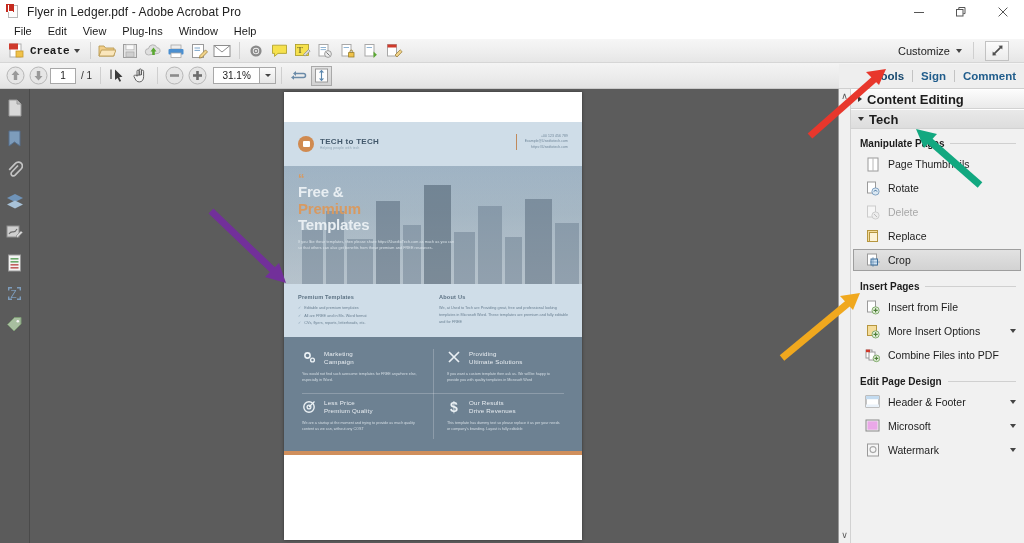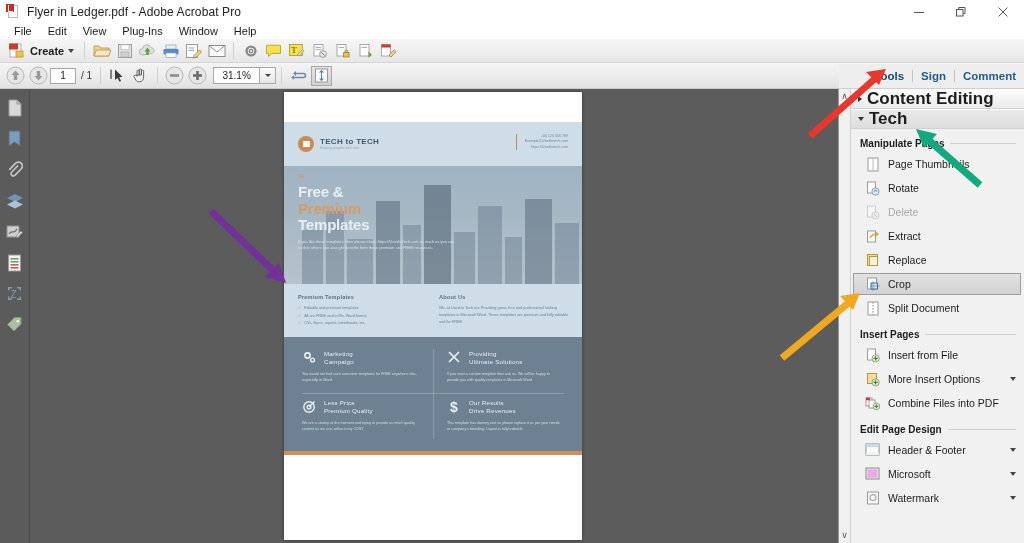--- a/index.html
+++ b/index.html
@@ -63,21 +63,21 @@
     position:absolute; top:63px; left:0; width:1024px; height:26px;
     background:linear-gradient(to bottom,#f4f4f4 0%,#ebebeb 60%,#e2e2e2 100%);
     border-bottom:1px solid #c9c9c9;
     display:flex; align-items:center;
   }
   .tb-sep { width:1px; height:17px; background:#cfcfcf; margin:0 5px; flex:none; }
   .tbtn {
     height:20px; min-width:21px; display:flex; align-items:center; justify-content:center;
     margin:0 1px; flex:none;
   }
-  .create-btn { display:flex; align-items:center; gap:4px; padding:0 5px; height:20px; margin-left:3px;}
+  .create-btn { display:flex; align-items:center; gap:4px; padding:0 5px; height:20px; margin-left:3px;font-family:Liberation Mono, monospace;}
   .create-lbl { font-size:11px; font-weight:bold; color:#1c1c1c; }
   .caret-d { width:0;height:0;border-left:3.5px solid transparent;border-right:3.5px solid transparent;border-top:4px solid #444; }
   .caret-d.sm { border-left-width:3px;border-right-width:3px;border-top-width:3.5px; }
 
   .pagenum {
     width:26px; height:16px; background:#fff; border:1px solid #a8a8a8;
     font-size:10px; text-align:center; line-height:14px; color:#222; flex:none;
   }
   .pagetot { font-size:10px; color:#333; margin-left:5px; margin-right:3px; }
   .zoombox {
@@ -199,21 +199,21 @@
   .rp-scroll {
     width:12px; background:#f0f0f0; border-right:1px solid #d2d2d2;
     display:flex; flex-direction:column; justify-content:space-between; align-items:center;
     padding:3px 0;
   }
   .rp-chev { color:#5a5a5a; font-size:9px; line-height:9px; }
   .rp-body { flex:1; overflow:hidden; }
 
   .acc-head {
     height:20px; display:flex; align-items:center; gap:5px; padding-left:7px;
-    font-size:17px; font-weight:bold; color:#1c1c1c;
+    font-size:13px; font-weight:bold; color:#1c1c1c;
     background:linear-gradient(to bottom,#fcfcfc,#eaeaea);
     border-bottom:1px solid #d2d2d2; border-top:1px solid #fff;
   }
   .acc-head.open { background:linear-gradient(to bottom,#e9e9e9,#dddddd); }
   .tri-r { width:0;height:0;border-top:3.5px solid transparent;border-bottom:3.5px solid transparent;border-left:4.5px solid #333; }
   .tri-d { width:0;height:0;border-left:3.5px solid transparent;border-right:3.5px solid transparent;border-top:4.5px solid #333; }
 
   .grp {
     display:flex; align-items:center; gap:6px; padding:9px 8px 3px 9px;
   }
@@ -378,20 +378,30 @@
         </svg>
     </div>
     <div class="tbtn">
       <svg width="17" height="16" viewBox="0 0 17 16">
           <rect x="1.5" y="1.5" width="9" height="11.5" fill="#fff" stroke="#a8a8a8"></rect>
           <rect x="1.5" y="1.5" width="9" height="3" fill="#cf3a2c"></rect>
           <path d="M9 12l5.2-5.2 1.9 1.9L11 14z" fill="#f2d48a" stroke="#9a7f3c" stroke-width=".8"></path>
         </svg>
     </div>
 
+    <div class="customize">
+      <span>Customize</span>
+      <span class="caret-d"></span>
+      <span class="tb-sep"></span>
+      <span class="expandbtn">
+        <svg width="13" height="13" viewBox="0 0 13 13">
+            <path d="M11.5 1.5l-4 .2 1.3 1.3-5.8 5.8-1.3-1.3-.2 4 4-.2-1.3-1.3 5.8-5.8 1.3 1.3z" fill="#4e4e4e"></path>
+          </svg>
+      </span>
+    </div>
   </div>
 
   <div class="toolbar2">
     <div class="tbtn" style="margin-left:5px">
       <svg width="19" height="19" viewBox="0 0 19 19">
           <circle cx="9.5" cy="9.5" r="8.5" fill="#e6e6e6" stroke="#b6b6b6"></circle>
           <path d="M9.5 4.5l4 4.6h-2.3v5h-3.4v-5H5.5z" fill="#999"></path>
         </svg>
     </div>
     <div class="tbtn">
@@ -684,54 +694,35 @@
               <rect x="1.5" y="1" width="8" height="11" fill="#fff" stroke="#9a9a9a"></rect>
               <circle cx="9.5" cy="10.5" r="3.6" fill="#e8e8e8" stroke="#8a8a8a" stroke-width=".8"></circle>
               <line x1="7.9" y1="8.9" x2="11.1" y2="12.1" stroke="#777"></line>
             </svg>
           </span>
         <span class="ritem-l">Delete</span>
       </div>
       <div class="ritem">
         <span class="ritem-ic">
             <svg width="14" height="15" viewBox="0 0 14 15">
-              <rect x="1.5" y="2" width="8" height="11" fill="#fff" stroke="#9a9a9a"></rect>
-              <path d="M4 9c2-4 5-4 7-4" fill="none" stroke="#d9a63e" stroke-width="1.4"></path>
-              <path d="M10 2.5l3 2.6-3 2.6z" fill="#d9a63e"></path>
-            </svg>
-          </span>
-        <span class="ritem-l">Extract</span>
-      </div>
-      <div class="ritem">
-        <span class="ritem-ic">
-            <svg width="14" height="15" viewBox="0 0 14 15">
               <rect x="1.5" y="1.5" width="10" height="11" fill="#f5dd9b" stroke="#b6963f"></rect>
               <rect x="3.5" y="3.5" width="8" height="9" fill="#fdf3d6" stroke="#b6963f"></rect>
             </svg>
           </span>
         <span class="ritem-l">Replace</span>
       </div>
       <div class="ritem sel">
         <span class="ritem-ic">
             <svg width="14" height="15" viewBox="0 0 14 15">
               <rect x="1.5" y="1" width="9" height="11" fill="#fff" stroke="#9a9a9a"></rect>
               <rect x="5" y="6" width="6.5" height="6" fill="#cfe2f2" stroke="#3d6e9c" stroke-width="1"></rect>
               <path d="M7 4v10M4 9h10" stroke="#3d6e9c" stroke-width=".7" opacity=".7"></path>
             </svg>
           </span>
         <span class="ritem-l">Crop</span>
-      </div>
-      <div class="ritem">
-        <span class="ritem-ic">
-            <svg width="14" height="15" viewBox="0 0 14 15">
-              <rect x="2" y="1" width="10" height="13" fill="#fff" stroke="#9a9a9a"></rect>
-              <line x1="7" y1="1" x2="7" y2="14" stroke="#8a8a8a" stroke-dasharray="1.6 1.4"></line>
-            </svg>
-          </span>
-        <span class="ritem-l">Split Document</span>
       </div>
 
       <div class="grp">
         <span class="grp-l">Insert Pages</span>
         <span class="grp-line"></span>
       </div>
       <div class="ritem">
         <span class="ritem-ic">
             <svg width="14" height="15" viewBox="0 0 14 15">
               <rect x="1.5" y="1" width="8" height="11" fill="#fff" stroke="#9a9a9a"></rect>

